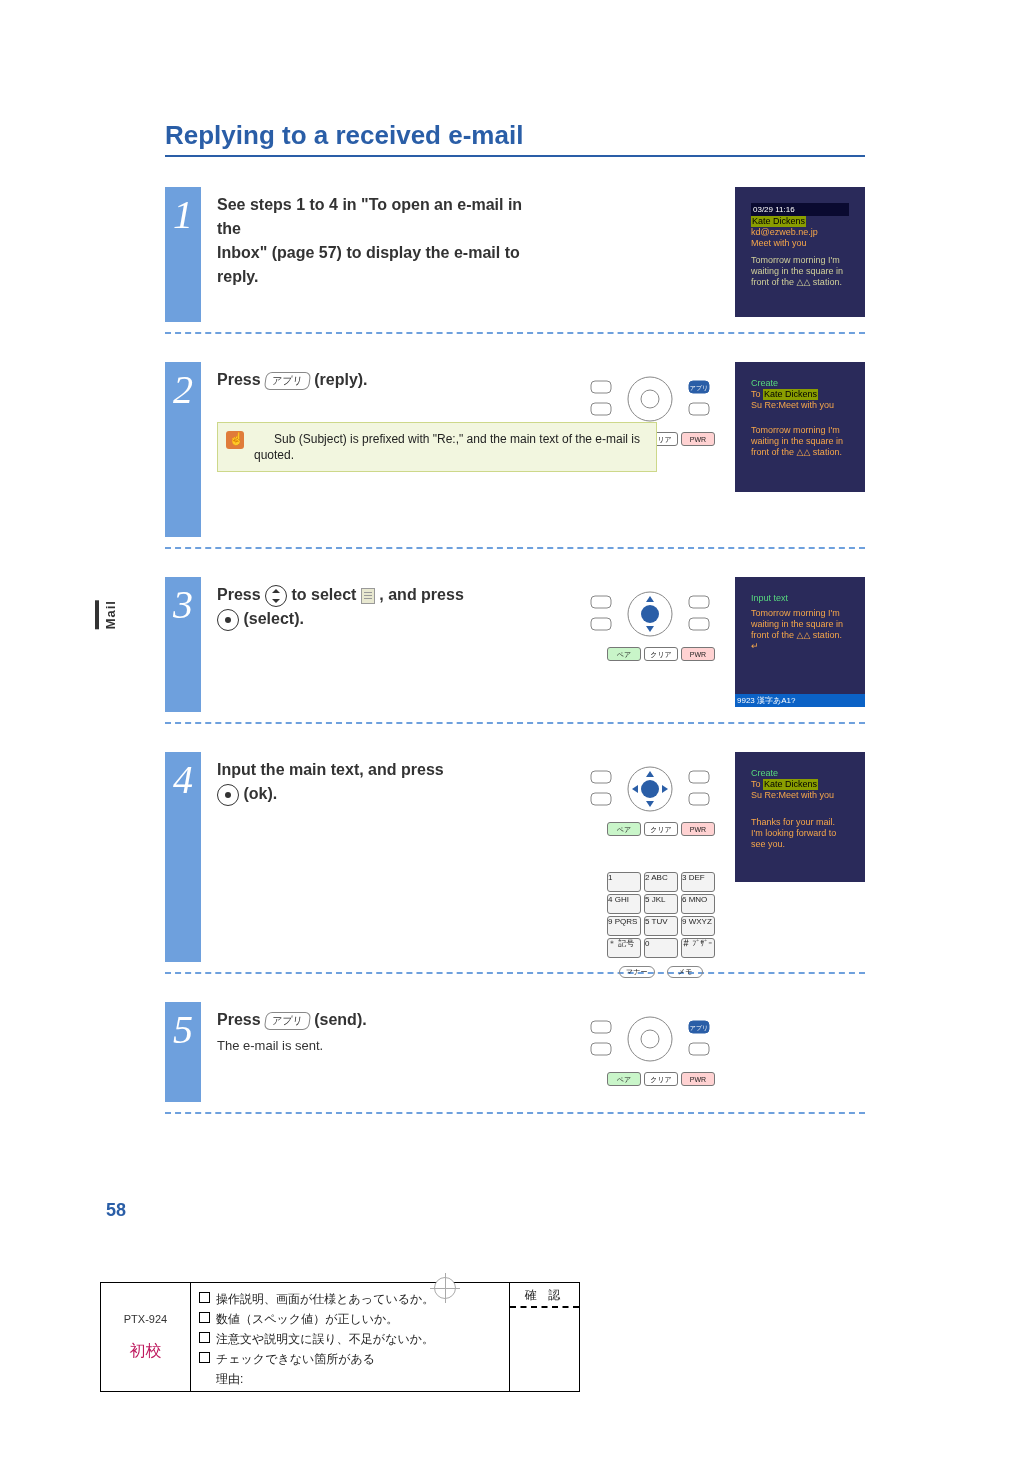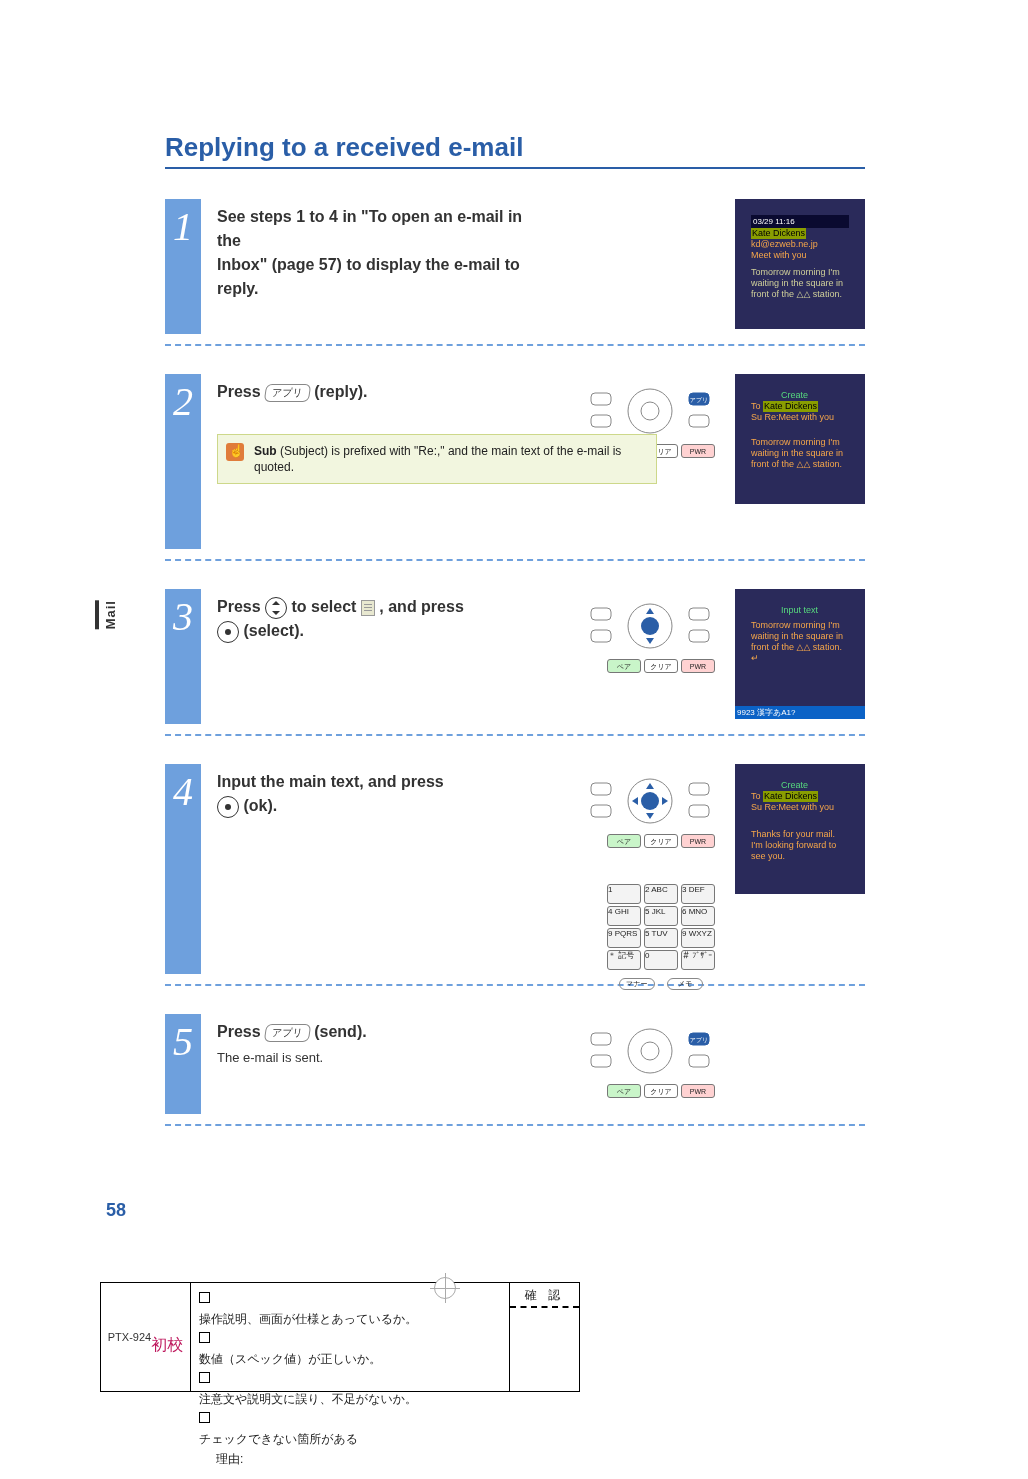--- a/index.html
+++ b/index.html
@@ -17,21 +17,20 @@
     top: 120px;
     width: 700px;
   }
   .title {
     color: #2a5ea7;
     font-size: 26px;
     font-weight: bold;
     border-bottom: 2px solid #2a5ea7;
     padding-bottom: 4px;
     margin-bottom: 30px;
-    margin-top: 12px;
   }
   .step {
     display: flex;
     align-items: flex-start;
     margin-bottom: 10px;
     position: relative;
     min-height: 120px;
   }
   .stepnum {
     width: 36px;
@@ -124,22 +123,23 @@
     margin-top: 30px;
     position: relative;
     max-width: 440px;
   }
   .notebox .handicon {
     position: absolute; left: 8px; top: 8px;
     width: 18px; height: 18px; background:#e07c3a; border-radius:3px;
   }
   .notebox .handicon::after{content:"☝";color:#fff;font-size:12px;position:absolute;left:3px;top:0;}
   .sub-label {
-    font-weight: bold;
+    font-weight: normal;
     font-family: Arial, sans-serif;
+    margin-left: 20px;
   }
   .dashed-sep {
     border: none;
     border-top: 2px dashed #6ea0dd;
     margin: 10px 0 28px 0;
   }
   .side-tab {
     position: absolute;
     left: 95px;
     top: 600px;
@@ -167,21 +167,21 @@
     width:130px; height:130px;
     background:#2a2a5a;
     font-size:9px; line-height:11px;
     color:#cfcf9a;
     padding:16px;
     overflow:hidden;
   }
   .screenshot .hdr { color:#fff; background:#0a0a30; font-size:8px; padding:1px 2px; }
   .screenshot .hl  { background:#8a9e00; color:#000; padding:0 1px; display:inline-block; }
   .screenshot .orange { color:#f5a64a; }
-  .screenshot .bar-green { color:#57d97e;margin-left:30px; }
+  .screenshot .bar-green { color:#57d97e; }
   .screenshot .footer-blue{ position:absolute; bottom:0; left:0; right:0; background:#0b62c6; color:#fff; font-size:8px; padding:1px 2px; text-align:left;}
 
   
   .navdiagram {
     position:absolute; right:150px; top:4px;
     width:130px; height:70px;
   }
   .navdiagram svg { width:100%; height:100%; }
   .keycluster {
     position:absolute; right:150px; top:70px;
@@ -200,28 +200,28 @@
   
   .proofbox {
     position:absolute; left:100px; top:1282px;
     width:480px; height:110px;
     border:1.5px solid #000;
     display:flex;
     font-size:12px;
   }
   .proofbox .left {
     width:90px; border-right:1px solid #000;
-    display:flex; flex-direction:row; align-items:center; justify-content:center;
+    display:flex; flex-direction:column; align-items:center; justify-content:center;
   }
   .proofbox .left .model{ font-size:11px; color:#333;}
   .proofbox .left .proof{ font-size:16px; color:#be185d; margin-top:16px;}
   .proofbox .mid {
     flex:1; padding:6px 8px; font-size:12px; line-height:20px;
   }
-  .proofbox .mid .line{ display:flex; align-items:flex-start; gap:6px;flex-direction:column;}
+  .proofbox .mid .line{ display:flex; align-items:flex-start; gap:6px;}
   .proofbox .mid .cb{ width:11px; height:11px; border:1.2px solid #000; margin-top:3px; flex:0 0 11px;}
   .proofbox .right {
     width:70px; border-left:1px solid #000;
     font-size:12px; text-align:center; padding-top:4px;
     position:relative;
   }
   .proofbox .right .hdr{ border-bottom:2px dashed #000; padding-bottom:2px; letter-spacing:4px;}
   .proofbox .target {
     position:absolute; left:333px; top:-6px;
     width:22px;height:22px;border:1px solid #aaa;border-radius:50%;

